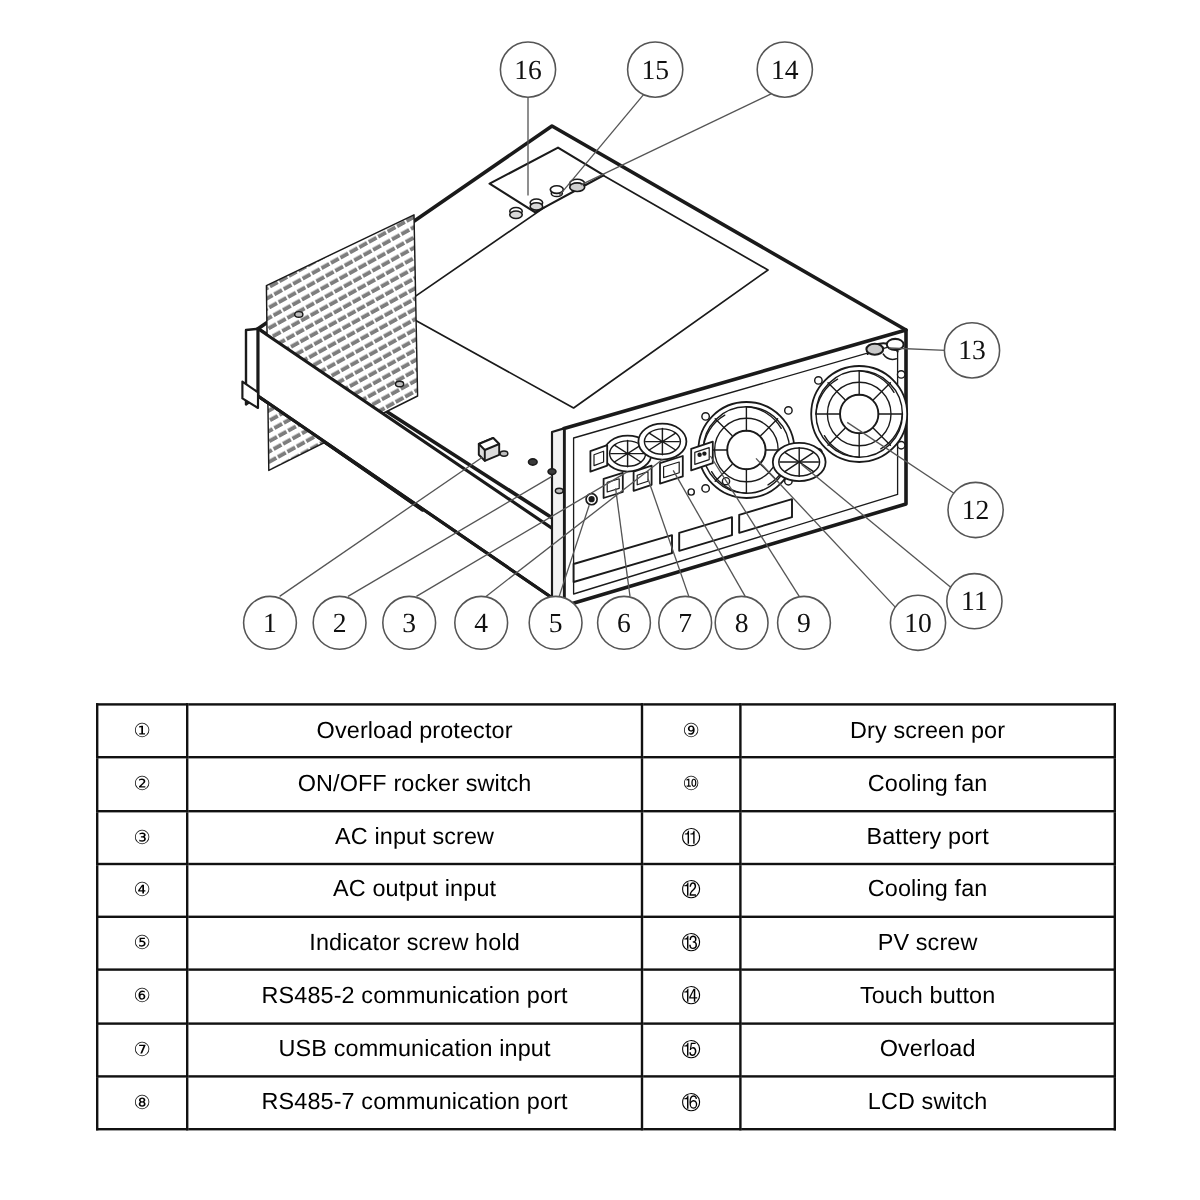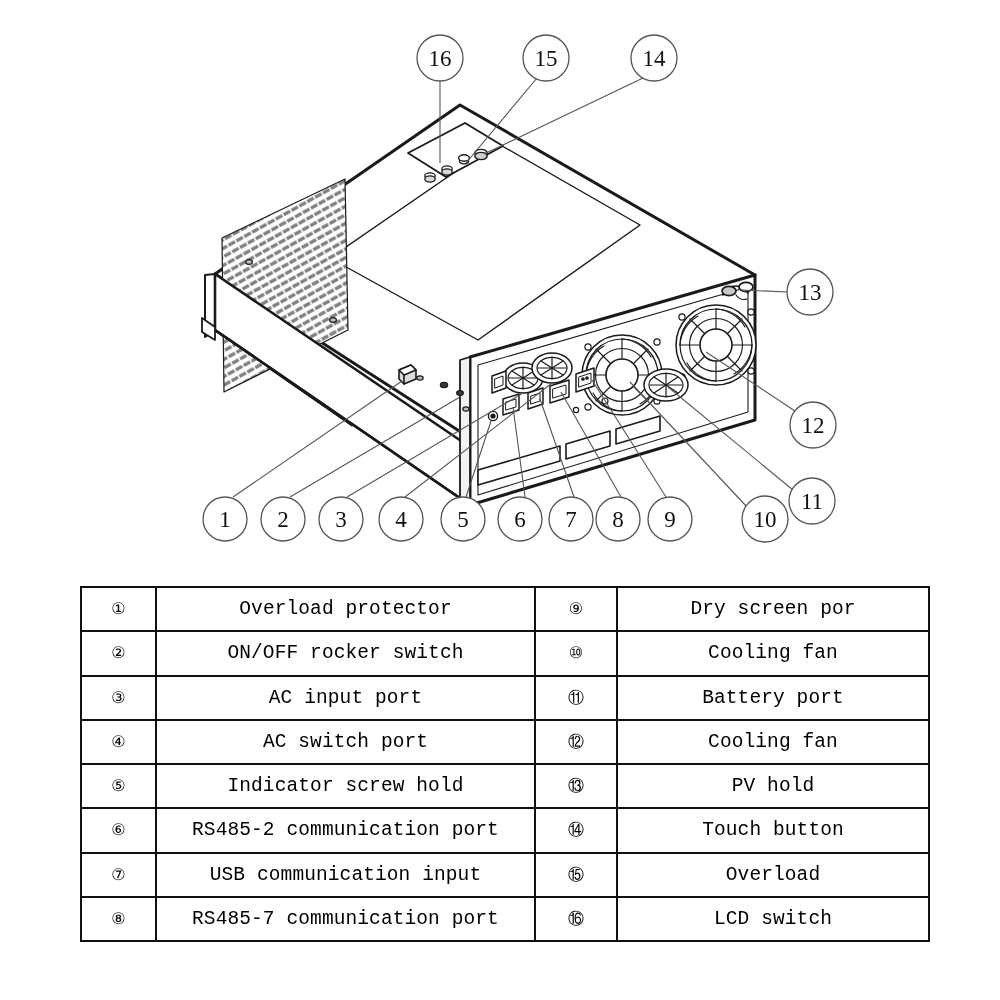--- a/index.html
+++ b/index.html
@@ -11,21 +11,21 @@
 
   table.legend{border-collapse:collapse;width:840px;height:356px;
                table-layout:fixed;}
   table.legend td{border:2.2px solid #111;padding:0;text-align:center;
                   vertical-align:middle;}
   td.num{width:73px;font-size:17px;}
   td.desc-l{width:377px;}
   td.desc-r{width:310px;}
   td.numr{width:80px;font-size:17px;}
   td.desc-l span,td.desc-r span{font-size:19.5px;letter-spacing:.1px;
-     font-family:Liberation Mono, monospace;}
+     font-family:Liberation Sans, sans-serif;}
   .circnum{display:inline-block;font-size:16px;line-height:1;}
 </style>
 </head>
 <body>
 
 <svg id="diagram" viewBox="0 0 1000 570">
   <defs>
 
     <pattern id="louver" width="9" height="7.5" patternUnits="userSpaceOnUse" patternTransform="rotate(-29)">
       <rect width="9" height="7.5" fill="#ffffff"></rect>
@@ -352,35 +352,35 @@
           <td class="desc-r"><span>Dry screen por</span></td>
         </tr>
         <tr>
           <td class="num"><span class="circnum">②</span></td>
           <td class="desc-l"><span>ON/OFF rocker switch</span></td>
           <td class="numr"><span class="circnum">⑩</span></td>
           <td class="desc-r"><span>Cooling fan</span></td>
         </tr>
         <tr>
           <td class="num"><span class="circnum">③</span></td>
-          <td class="desc-l"><span>AC input port</span></td>
+          <td class="desc-l"><span>AC input screw</span></td>
           <td class="numr"><span class="circnum">⑪</span></td>
           <td class="desc-r"><span>Battery port</span></td>
         </tr>
         <tr>
           <td class="num"><span class="circnum">④</span></td>
-          <td class="desc-l"><span>AC switch port</span></td>
+          <td class="desc-l"><span>AC output input</span></td>
           <td class="numr"><span class="circnum">⑫</span></td>
           <td class="desc-r"><span>Cooling fan</span></td>
         </tr>
         <tr>
           <td class="num"><span class="circnum">⑤</span></td>
           <td class="desc-l"><span>Indicator screw hold</span></td>
           <td class="numr"><span class="circnum">⑬</span></td>
-          <td class="desc-r"><span>PV hold</span></td>
+          <td class="desc-r"><span>PV screw</span></td>
         </tr>
         <tr>
           <td class="num"><span class="circnum">⑥</span></td>
           <td class="desc-l"><span>RS485-2 communication port</span></td>
           <td class="numr"><span class="circnum">⑭</span></td>
           <td class="desc-r"><span>Touch button</span></td>
         </tr>
         <tr>
           <td class="num"><span class="circnum">⑦</span></td>
           <td class="desc-l"><span>USB communication input</span></td>

